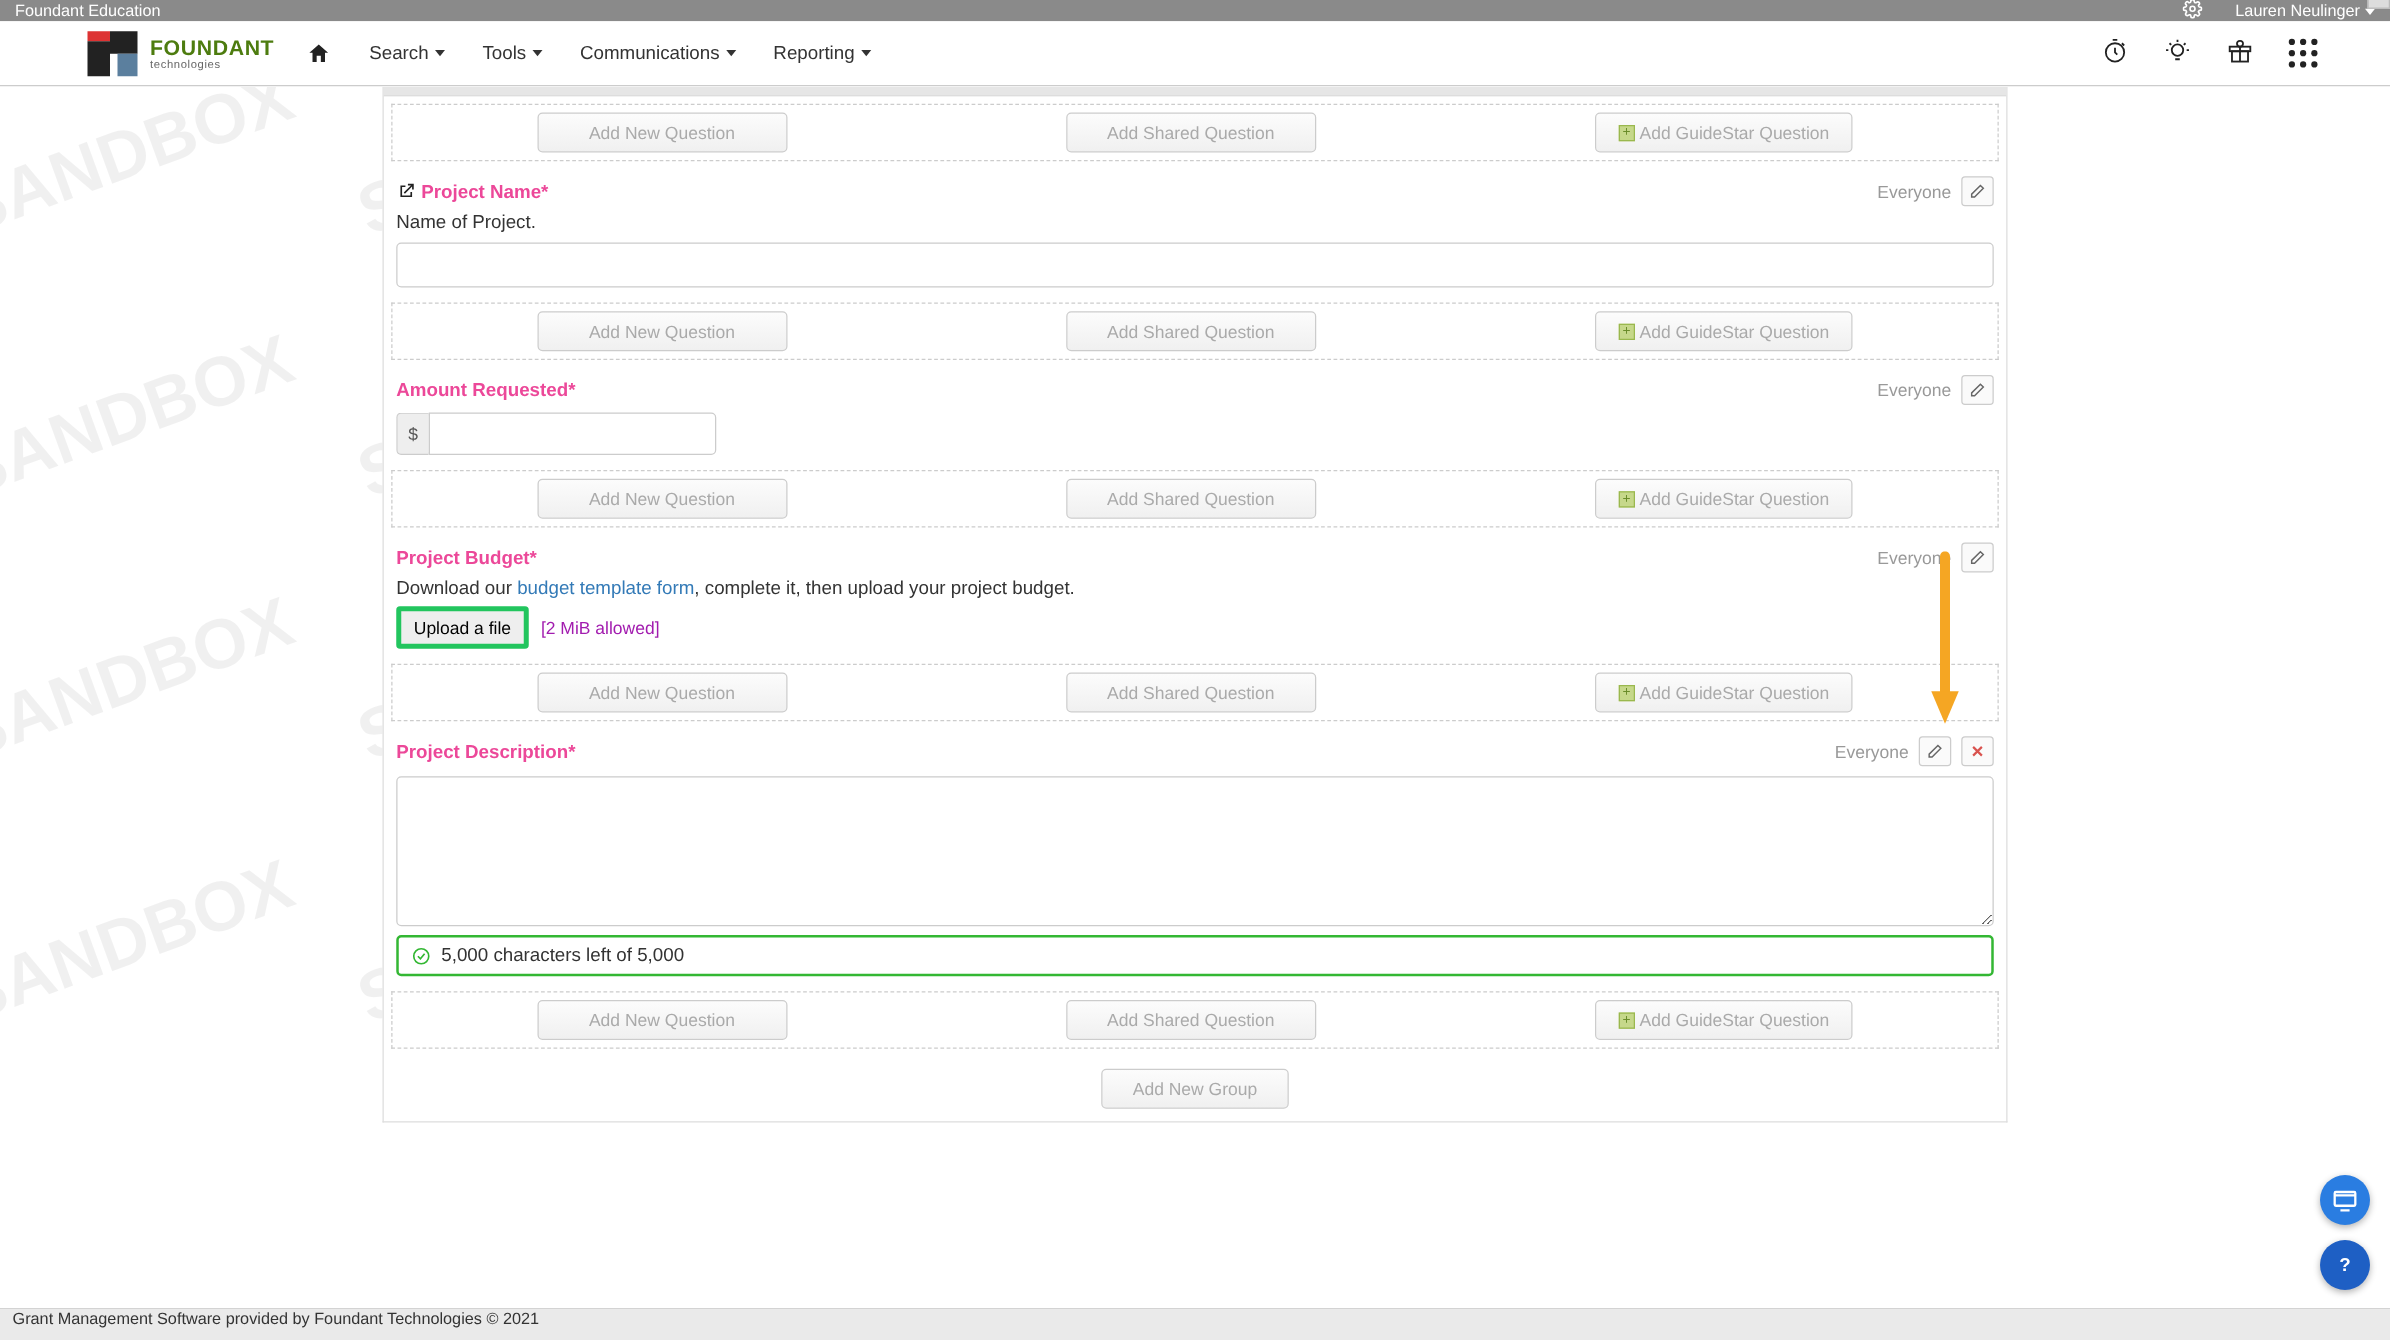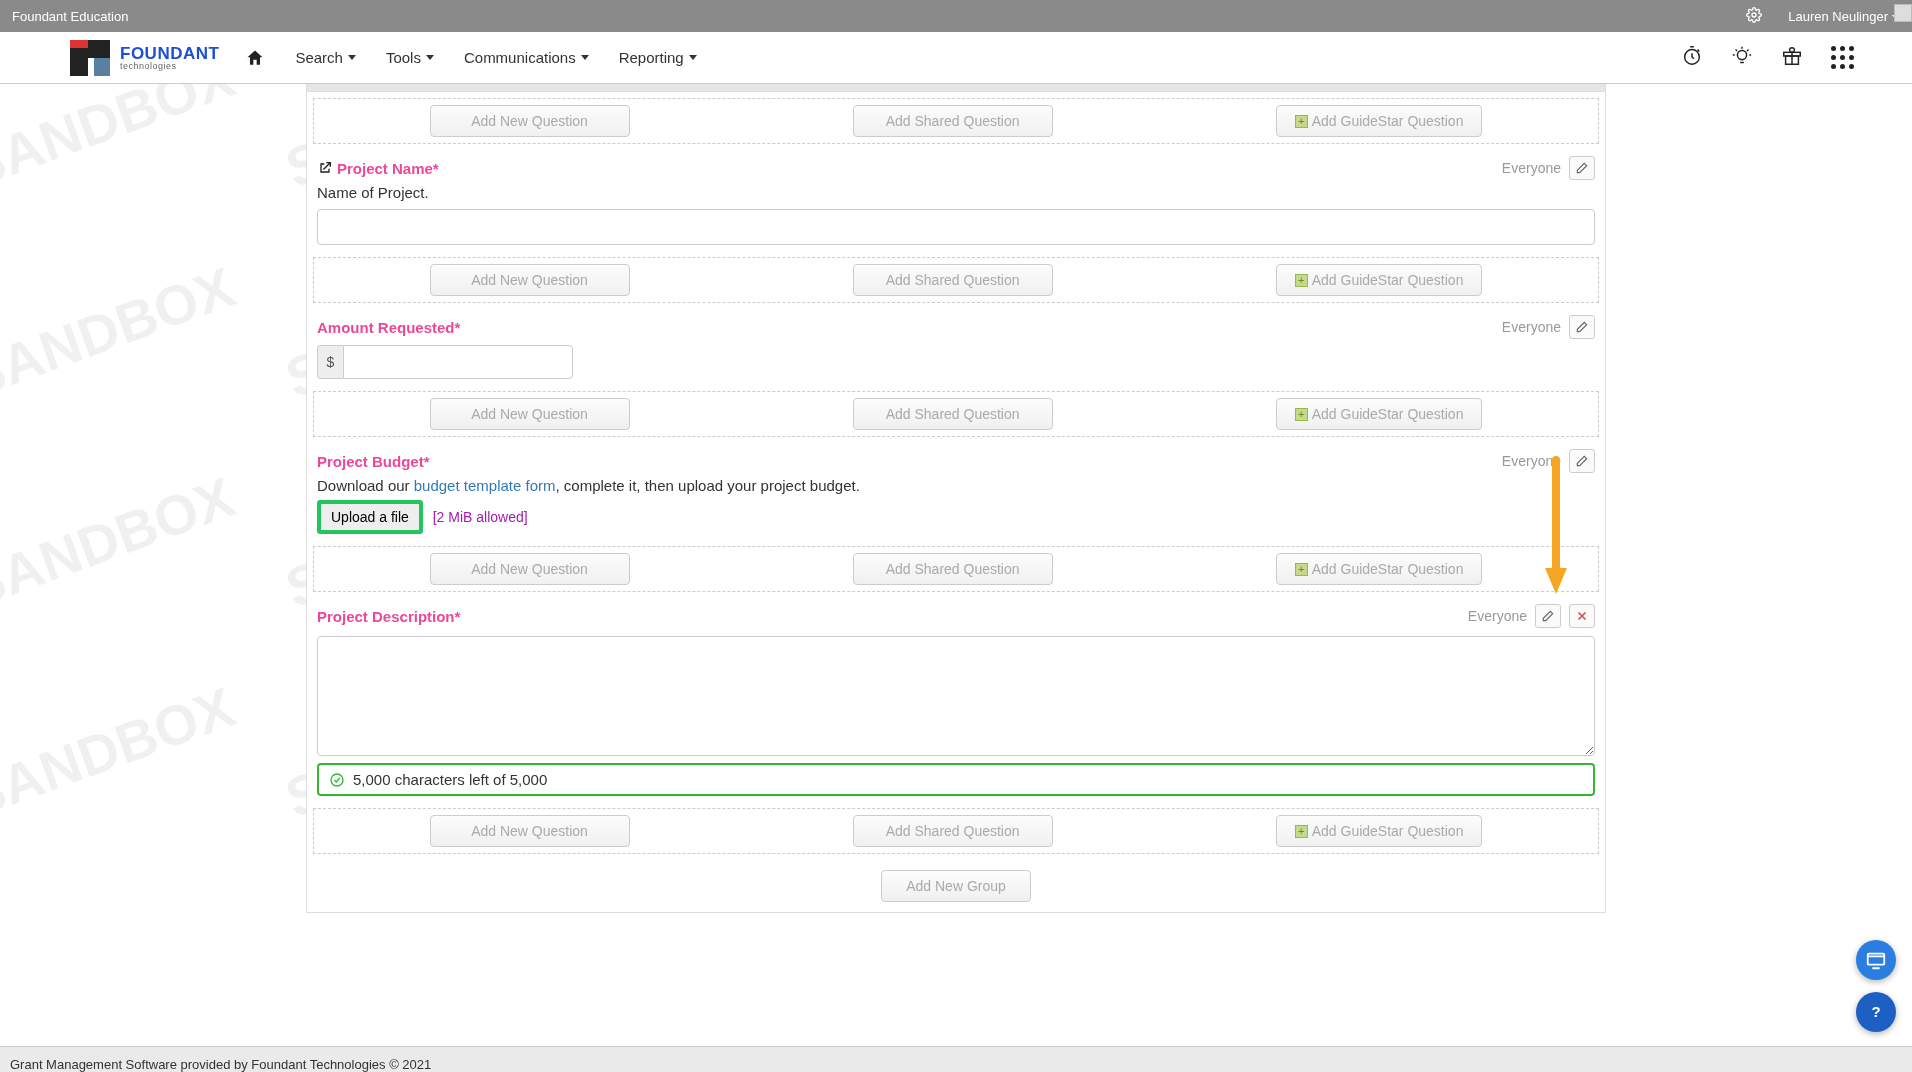--- a/index.html
+++ b/index.html
@@ -13,36 +13,36 @@
   overflow: hidden;
 }
 .watermark {
   position: fixed; inset: 0; pointer-events: none; z-index: 0; overflow: hidden;
 }
 .watermark span {
   position: absolute; color: rgba(0,0,0,0.06); font-weight: 700; font-size: 56px;
   transform: rotate(-20deg); white-space: nowrap;
 }
 .topbar {
-  background: #8a8a8a; color: #fff; height: 32px; display: flex; align-items: center;
+  background: #8a8a8a; color: #fff; height: 17px; display: flex; align-items: center;
   padding: 0 12px; font-size: 13px; position: relative; z-index: 10;
 }
 .topbar-spacer { flex: 1; }
 .topbar .user { display: flex; align-items: center; gap: 26px; }
 .topbar .gear { width: 16px; height: 16px; }
 .caret-down-sm { display:inline-block; width:0;height:0;border-left:4px solid transparent;border-right:4px solid transparent;border-top:5px solid #fff; margin-left:4px; vertical-align: middle;}
 .navbar {
   background: #fff; border-bottom: 1px solid #ccc; height: 52px; display:flex; align-items:center;
   padding: 0 18px 0 70px; position: relative; z-index:10;
 }
 .logo { display:flex; align-items:center; gap:10px; margin-right: 26px;}
 .logo-mark { width:40px; height:36px; position: relative; }
 .logo-mark .sq { position:absolute; }
 .logo-text { line-height: 1; }
-.logo-text .b { font-weight:800; font-size:17px; letter-spacing: .5px; color:#1d4ed8; }
+.logo-text .b { font-weight:800; font-size:17px; letter-spacing: .5px; color:#4d7c0f; }
 .logo-text .s { font-size:9px; color:#666; letter-spacing:.5px; }
 .nav-items { display:flex; align-items:center; gap: 30px; font-size:15px; color:#333; }
 .nav-items .item { cursor:pointer; display:flex; align-items:center; gap:5px; }
 .caret-down { display:inline-block; width:0;height:0;border-left:4px solid transparent;border-right:4px solid transparent;border-top:5px solid #333; }
 .nav-right { margin-left:auto; display:flex; align-items:center; gap: 28px; padding-right: 40px;}
 .nav-right svg { width:22px; height:22px; }
 .apps-grid { display:grid; grid-template-columns: repeat(3,5px); grid-template-rows: repeat(3,5px); gap:4px;}
 .apps-grid i { background:#222; border-radius:50%; }
 .page-wrap { position: relative; z-index:5; height: calc(100% - 28px - 52px - 26px); overflow-y: hidden; }
 .container { width: 1300px; margin: 0 auto; background:#fff; border:1px solid #ddd; border-top:none; padding: 0; position: relative;}
@@ -72,21 +72,21 @@
 .upload-btn { background:#eee; border:4px solid #22c55e; border-radius:3px; padding:5px 10px; font-size:14px; cursor:pointer; margin-top:6px; display:inline-block;}
 .upload-note { color:#a21caf; margin-left:6px;}
 .textarea { width:100%; height:120px; border:1px solid #ccc; border-radius:4px; margin-top:8px; background:#fff; resize: both;}
 .char-counter { border:2px solid #33b733; border-radius:4px; padding:6px 10px; margin-top:4px; display:flex; align-items:center; gap:8px; color:#333; font-size:15px;}
 .check-circle { width:16px;height:16px; }
 .share-icon { width:16px; height:16px; vertical-align:-2px; margin-right:4px;}
 .add-group-row { padding:10px; text-align:center;}
 .add-group-btn { min-width:150px; background:linear-gradient(#fcfcfc,#f0f0f0); border:1px solid #ccc; border-radius:4px; color:#aaa; padding:7px 18px; font-size:14px; cursor:pointer;}
 .arrow-annot { position:absolute; right:36px; top:372px; z-index:20;}
 .arrow-annot svg { width:26px; height:140px; }
-.footer { position:fixed; bottom:0; left:0; right:0; height:26px; background:#eaeaea; border-top:1px solid #ccc; font-size:13px; color:#333; display:flex; align-items:flex-end; padding:0 10px; z-index:10;}
+.footer { position:fixed; bottom:0; left:0; right:0; height:26px; background:#eaeaea; border-top:1px solid #ccc; font-size:13px; color:#333; display:flex; align-items:flex-start; padding:0 10px; z-index:10;}
 .float-btns { position:fixed; right:16px; bottom:40px; display:flex; flex-direction:column; gap:12px; z-index:50;}
 .fab { width:40px; height:40px; border-radius:50%; display:flex; align-items:center; justify-content:center; color:#fff; cursor:pointer; box-shadow:0 2px 6px rgba(0,0,0,.3);}
 .fab.blue1 { background:#2a7de1;}
 .fab.blue2 { background:#1e5fc4;}
 .scroll-cap { width:18px; height:18px; position:absolute; right:0; top:0; background:#ddd; border:1px solid #bbb;}
 </style>
 </head>
 <body>
 
 <div class="watermark" aria-hidden="true">

